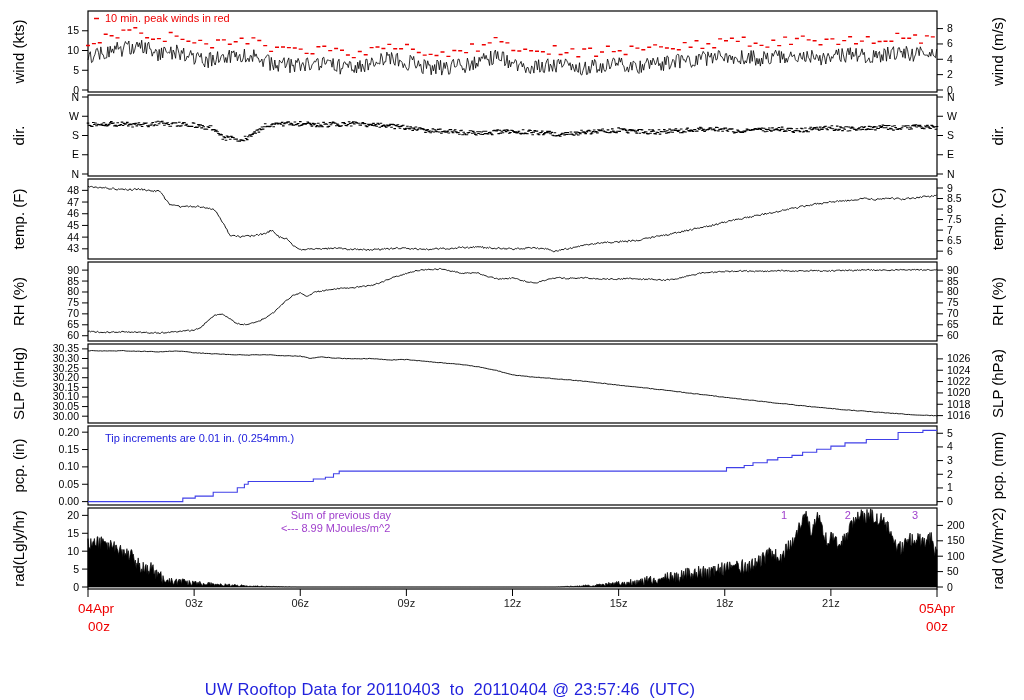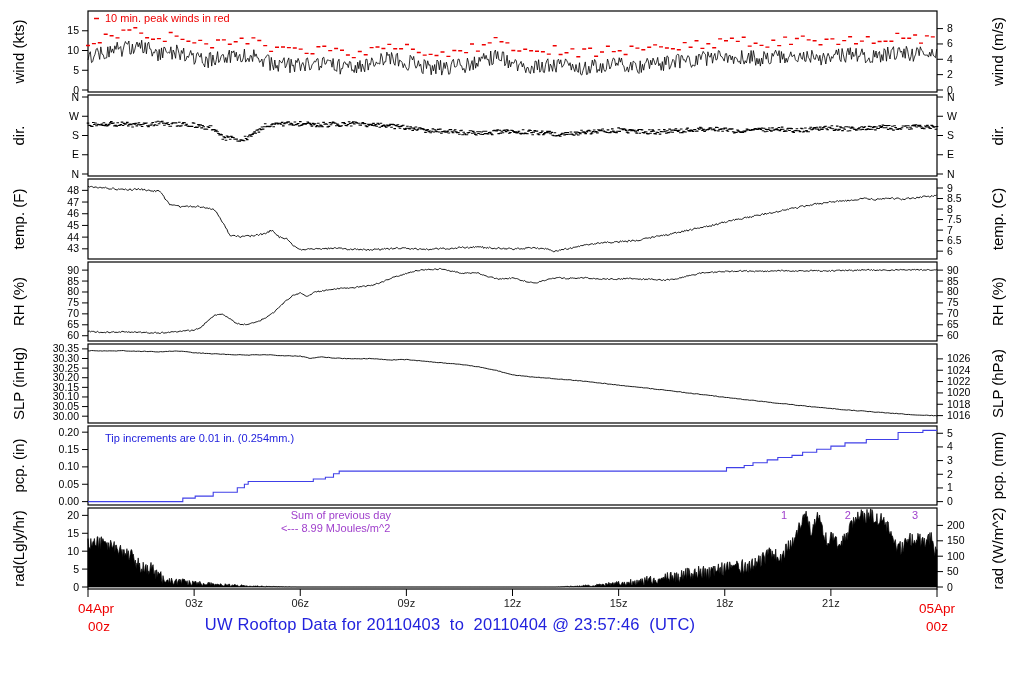--- a/index.html
+++ b/index.html
@@ -1,19 +1,19 @@
 <!DOCTYPE html>
 <html><head>
 <meta charset="utf-8">
 <style>
   html,body{margin:0;padding:0;background:#ffffff;width:1024px;height:700px;overflow:hidden;}
   .stage{position:relative;width:1024px;height:700px;background:#fff;
          font-family:"Liberation Sans","DejaVu Sans",sans-serif;}
   #chart{position:absolute;left:0;top:0;}
-  .chart-title{position:absolute;left:0;top:615px;width:900px;text-align:center;
+  .chart-title{position:absolute;left:0;top:680px;width:900px;text-align:center;
                font-size:16.5px;color:#2222dd;white-space:pre;letter-spacing:0.2px;}
   svg text{font-family:"Liberation Sans","DejaVu Sans",sans-serif;}
 </style>
 </head>
 <body>
 
 <div class="stage">
   <svg id="chart" width="1024" height="645" viewBox="0 0 1024 645">
       <rect x="88" y="11" width="849" height="81" fill="none" stroke="#000" stroke-width="1.2"></rect>
       <line x1="82" y1="90" x2="88" y2="90" stroke="#000" stroke-width="1"></line>

